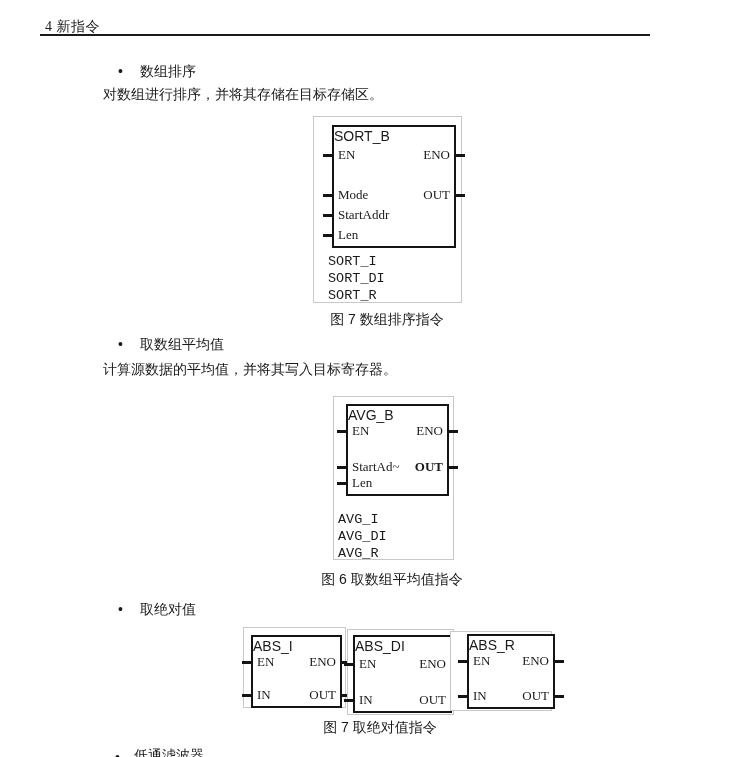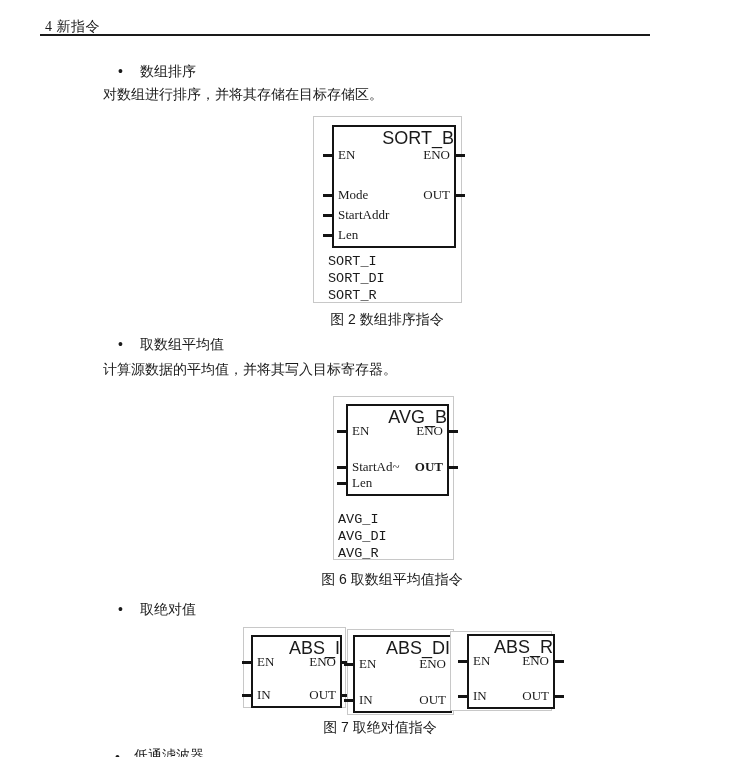--- a/index.html
+++ b/index.html
@@ -8,22 +8,22 @@
   .hdr-title{position:absolute;left:45px;top:18px;font-family:"Liberation Serif",serif;
              font-size:14px;letter-spacing:.5px;}
   .hdr-rule{position:absolute;left:40px;top:34px;width:610px;height:0;
             border-top:2px solid #1a1a1a;}
   .bullet-dot{position:absolute;font-size:14px;line-height:14px;}
   .bullet-label{position:absolute;font-size:14px;line-height:16px;white-space:nowrap;}
   .para{position:absolute;font-size:14px;line-height:16px;white-space:nowrap;}
   .caption{position:absolute;width:200px;text-align:center;font-size:14px;white-space:nowrap;}
   .fig{position:absolute;border:1px solid #c8c8c8;background:#fff;}
   .fb{position:absolute;border:2px solid #141414;background:#fff;}
-  .fb-title{position:absolute;top:1px;left:0;right:0;text-align:right;
-            font-size:18px;white-space:nowrap;}
+  .fb-title{position:absolute;top:1px;left:0;right:0;text-align:left;
+            font-size:14px;white-space:nowrap;}
   .pin{position:absolute;font-size:13px;line-height:15px;white-space:nowrap;font-family:Liberation Serif, serif;}
   .pin.l{left:4px;}
   .pin.r{right:4px;}
   .pin.b{font-weight:bold;}
   .stub{position:absolute;width:9px;height:3px;background:#141414;}
   .stub.l{left:-11px;}
   .stub.r{right:-11px;}
   .variants{position:absolute;font-family:"Liberation Mono","DejaVu Sans Mono",monospace;
             font-size:13.5px;line-height:17px;}
 </style>
@@ -54,21 +54,21 @@
       <i class="stub l" style="top:107px"></i>
       <i class="stub r" style="top:27px"></i>
       <i class="stub r" style="top:67px"></i>
     </div>
     <div class="variants" style="left:14px;top:136px">
       <div>SORT_I</div>
       <div>SORT_DI</div>
       <div>SORT_R</div>
     </div>
   </div>
-  <div class="caption" style="left:287px;top:311px">图 2 数组排序指令</div>
+  <div class="caption" style="left:287px;top:311px">图 7 数组排序指令</div>
 
   <span class="bullet-dot" style="left:118px;top:337px">•</span>
   <span class="bullet-label" style="left:140px;top:336px">取数组平均值</span>
   <div class="para" style="left:103px;top:361px">计算源数据的平均值，并将其写入目标寄存器。</div>
 
   <div class="fig" style="left:333px;top:396px;width:119px;height:162px">
     <div class="fb" style="left:12px;top:7px;width:99px;height:88px">
       <div class="fb-title">AVG_B</div>
       <span class="pin l" style="top:17px">EN</span>
       <span class="pin l" style="top:53px">StartAd~</span>

